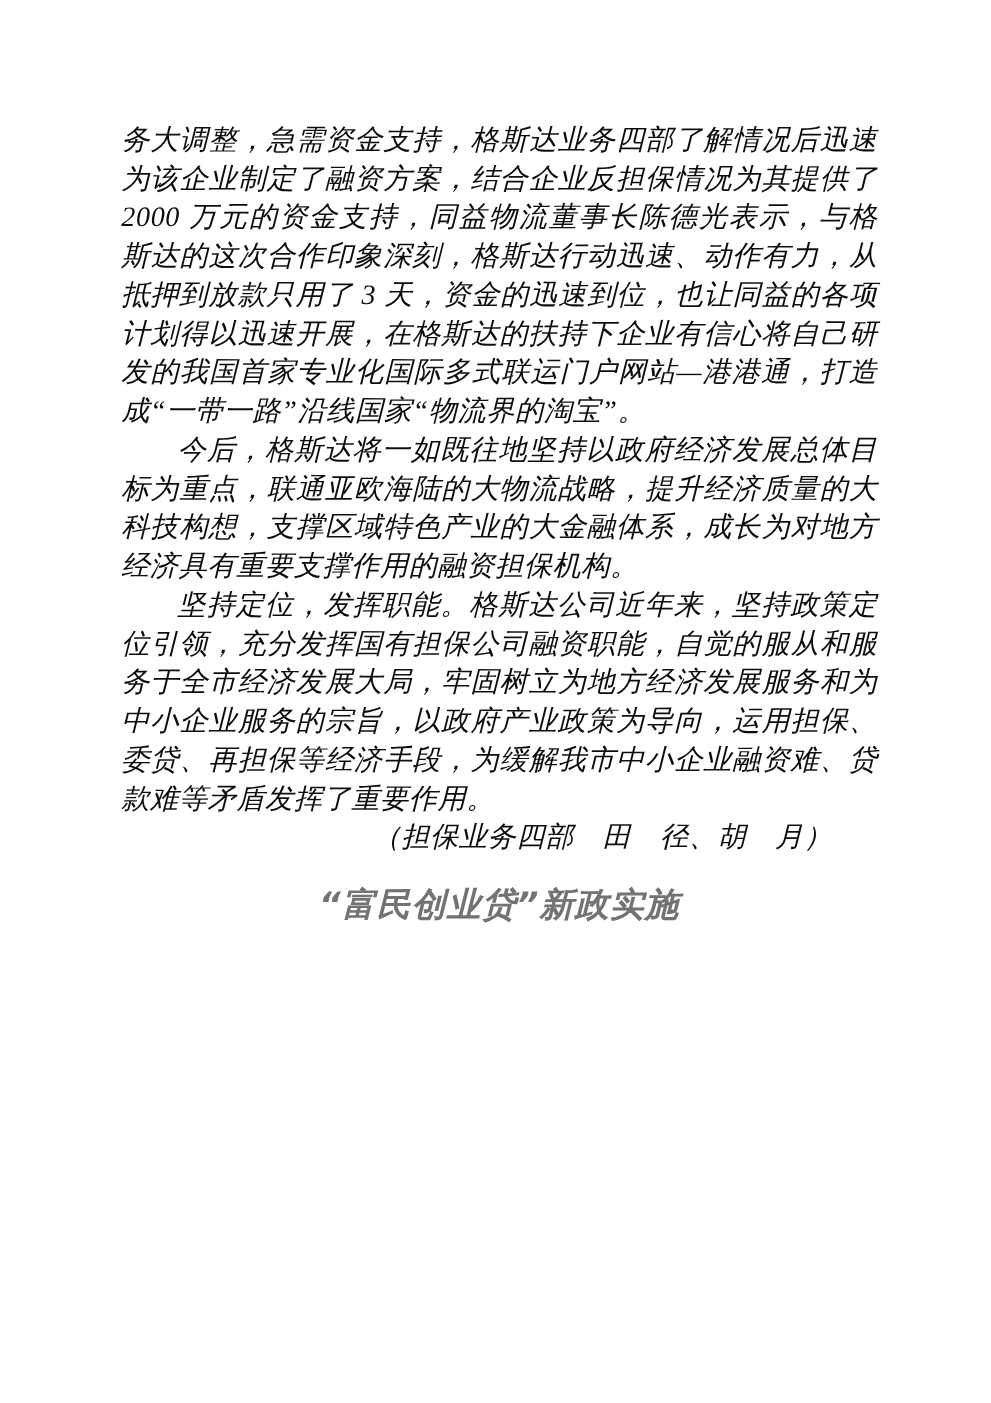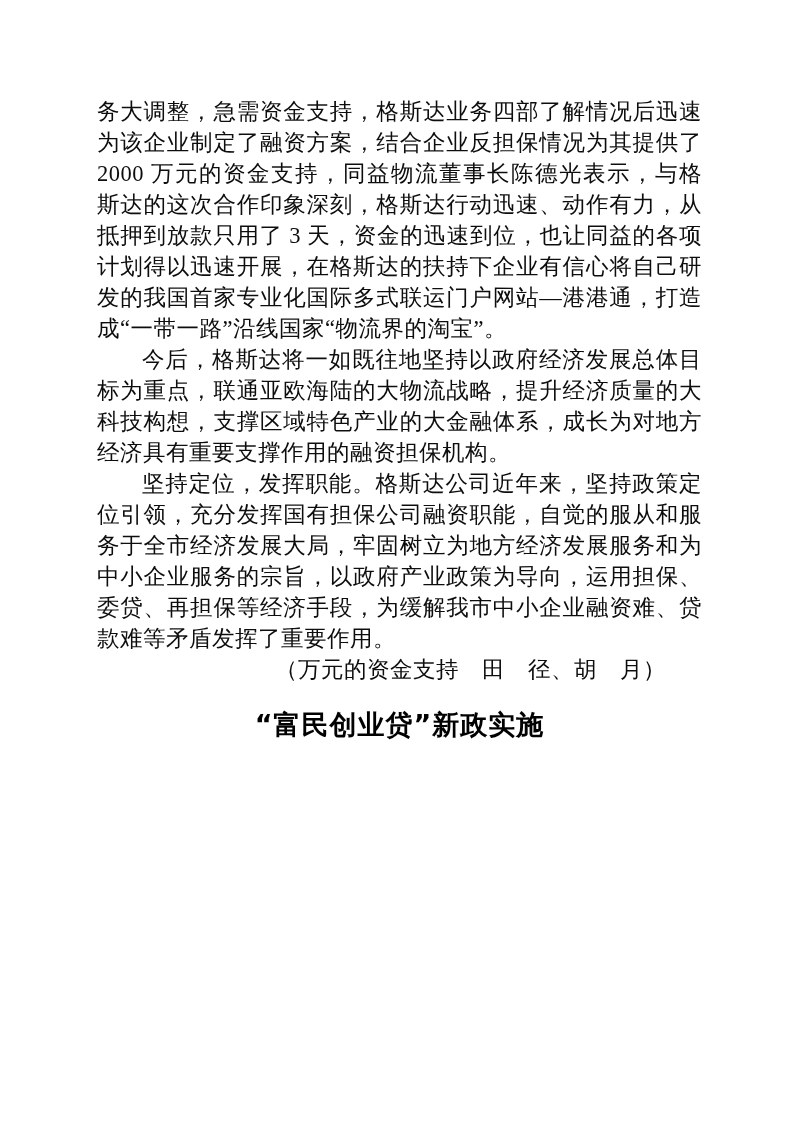--- a/index.html
+++ b/index.html
@@ -8,20 +8,21 @@
     background: #ffffff;
   }
   .page {
     position: relative;
     width: 793px;
     height: 1036px;
     background: #ffffff;
     overflow: hidden;
     font-family: "Liberation Serif", "DejaVu Serif", serif;
     color: #0d0d0d;
+    font-style: italic;
   }
   .content {
     position: absolute;
     left: 97px;
     top: 96px;
     width: 605px;
     font-size: 22.5px;
     line-height: 31px;
     text-align: justify;
     text-justify: inter-character;
@@ -40,21 +41,21 @@
     text-align: right;
     padding-right: 36px;
   }
   .article-title {
     margin: 21px 0 45px 0;
     text-align: center;
     font-family: "DejaVu Sans", "Liberation Sans", sans-serif;
     font-weight: 700;
     font-size: 27px;
     line-height: 38px;
-    color: #000000;
+    color: #737373;
     letter-spacing: 1px;
   }
   .page-number {
     position: absolute;
     top: 1037px;
     left: 0;
     width: 100%;
     text-align: center;
     font-size: 15px;
     line-height: 20px;
@@ -67,21 +68,21 @@
 
 <div class="page">
   <div class="content">
 
     <p class="para no-indent">务大调整，急需资金支持，格斯达业务四部了解情况后迅速为该企业制定了融资方案，结合企业反担保情况为其提供了 2000 万元的资金支持，同益物流董事长陈德光表示，与格斯达的这次合作印象深刻，格斯达行动迅速、动作有力，从抵押到放款只用了 3 天，资金的迅速到位，也让同益的各项计划得以迅速开展，在格斯达的扶持下企业有信心将自己研发的我国首家专业化国际多式联运门户网站—港港通，打造成“一带一路”沿线国家“物流界的淘宝”。</p>
 
     <p class="para">今后，格斯达将一如既往地坚持以政府经济发展总体目标为重点，联通亚欧海陆的大物流战略，提升经济质量的大科技构想，支撑区域特色产业的大金融体系，成长为对地方经济具有重要支撑作用的融资担保机构。</p>
 
     <p class="para">坚持定位，发挥职能。格斯达公司近年来，坚持政策定位引领，充分发挥国有担保公司融资职能，自觉的服从和服务于全市经济发展大局，牢固树立为地方经济发展服务和为中小企业服务的宗旨，以政府产业政策为导向，运用担保、委贷、再担保等经济手段，为缓解我市中小企业融资难、贷款难等矛盾发挥了重要作用。</p>
 
-    <p class="byline">（万元的资金支持　田　径、胡　月）</p>
+    <p class="byline">（担保业务四部　田　径、胡　月）</p>
 
     <h2 class="article-title">“富民创业贷”新政实施</h2>
 
 
 
   </div>
 
   <div class="page-number">8</div>
 </div>
 

